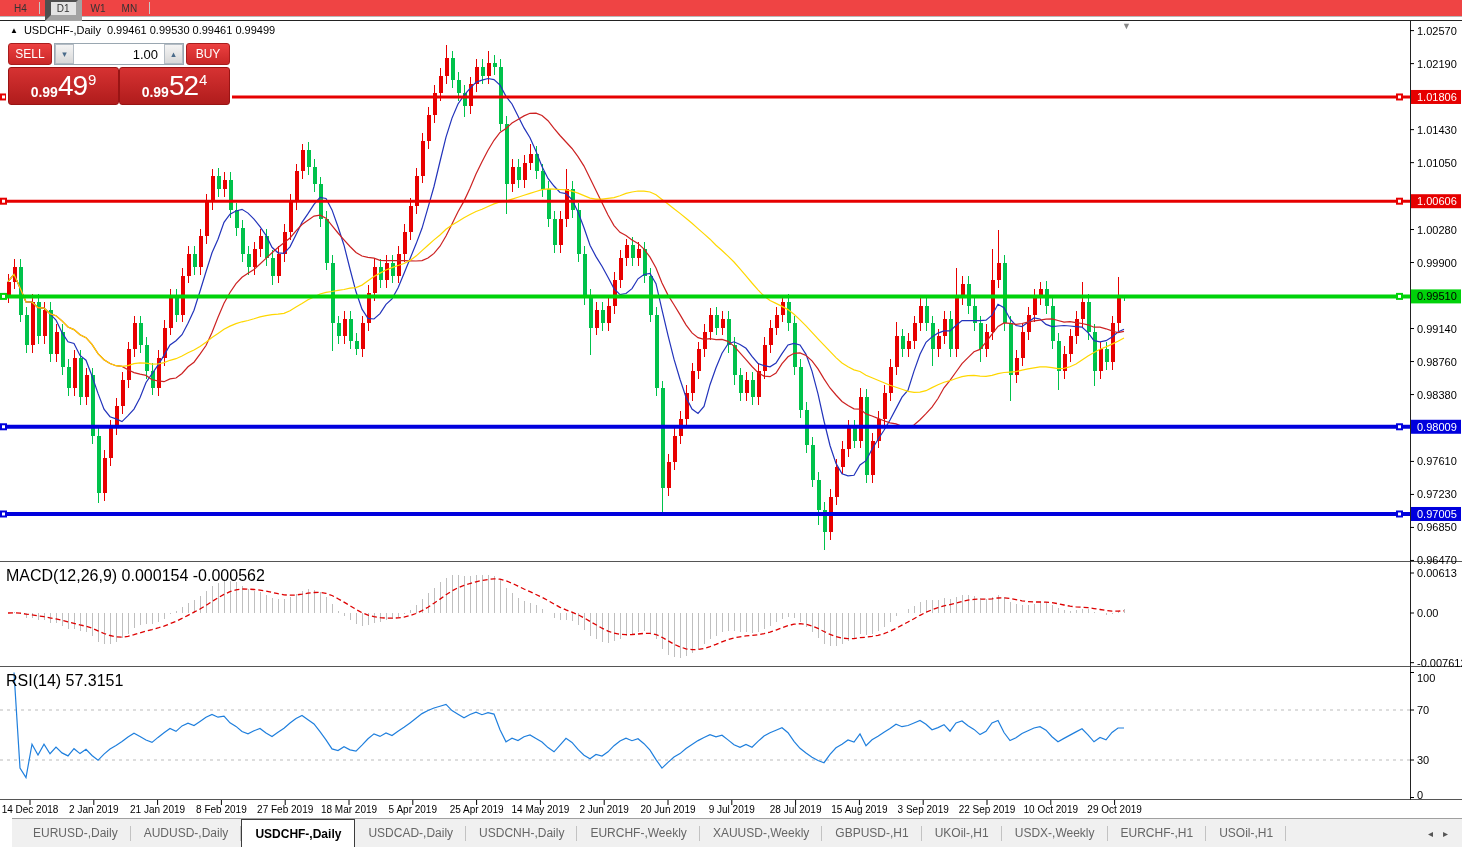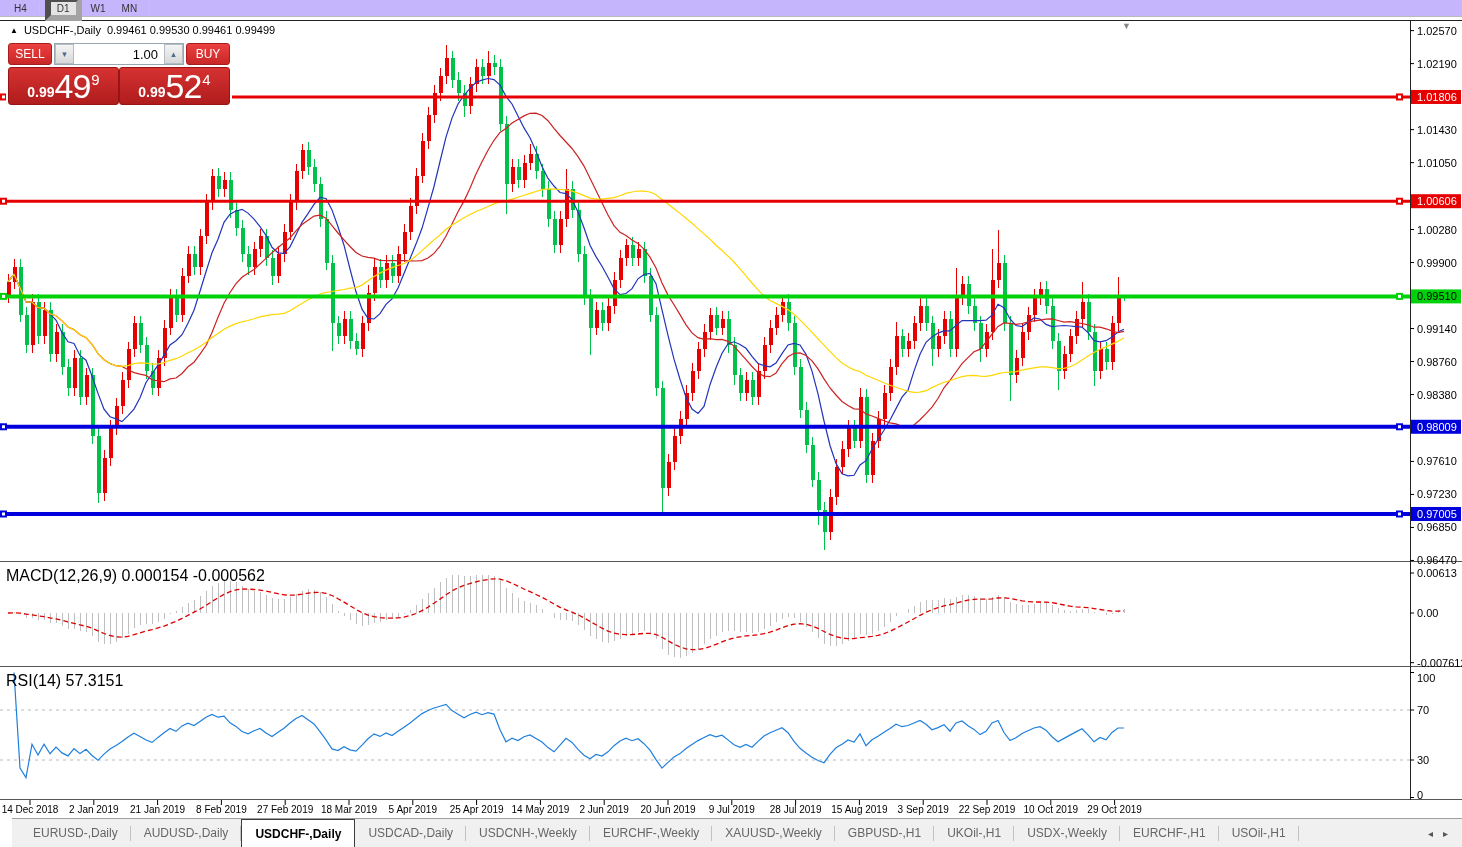--- a/index.html
+++ b/index.html
@@ -3,21 +3,21 @@
 <meta charset="utf-8">
 <style>
   * { margin:0; padding:0; box-sizing:border-box; }
   html,body { width:1462px; height:847px; overflow:hidden; background:#fff;
     font-family:"Liberation Sans", sans-serif; position:relative; }
   #stage { position:absolute; left:0; top:0; width:1462px; height:847px; }
   svg#chart-svg { position:absolute; left:0; top:0; }
 
   
   #toolbar { position:absolute; left:0; top:0; width:1462px; height:17px;
-    background:#c4b5fd; border-bottom:1px solid #b9b9b9; display:flex; align-items:center; padding-left:6px; }
+    background:#ef4444; border-bottom:1px solid #b9b9b9; display:flex; align-items:center; padding-left:6px; }
   .tf-btn { font-size:10px; color:#333; padding:1px 6px; margin:0 1px; border:1px solid transparent; cursor:default; }
   .tf-btn.active { background:#e4e4e4; border:6px solid #a3a3a3; border-style:inset; }
   .tf-sep { width:1px; height:12px; background:#c8c8c8; margin:0 4px; }
 
   
   #chart-title { position:absolute; left:10px; top:24px; font-size:11px; color:#000; display:flex; align-items:center; gap:6px; }
   #chart-title .collapse { font-size:8px; color:#000; }
   #chart-title .sym { }
   #chart-title .ohlc { }
 
@@ -27,21 +27,21 @@
   .tw-btn { width:44px; color:#fff; font-size:12px; display:flex; align-items:center; justify-content:center;
      background:linear-gradient(#ec4040,#c92727); border-radius:3px; border:1px solid #a81d1d; cursor:pointer; }
   #tw-spinner { flex:1; display:flex; border:1px solid #9aa7b1; background:#fff; }
   .spin-btn { width:19px; background:linear-gradient(#f4f4f4,#d8d8d8); border:1px solid #b4bcc4; color:#4a6b8a;
      font-size:9px; display:flex; align-items:center; justify-content:center; cursor:pointer; }
   #vol-value { flex:1; font-size:13px; color:#000; display:flex; align-items:center; justify-content:flex-end; padding-right:6px;padding-left:44px; }
   #tw-row2 { display:flex; margin-top:2px; }
   .price-box { flex:1; height:38px; border-radius:3px; background:linear-gradient(#d63232,#b01c1c);
      border:1px solid #991414; color:#fff; display:flex; align-items:center; justify-content:center; cursor:pointer; }
   .price-box .frac { font-size:14px; font-weight:bold; margin-top:12px; }
-  .price-box .big { font-size:34px; font-weight:400; line-height:36px; letter-spacing:-1px; }
+  .price-box .big { font-size:28px; font-weight:400; line-height:36px; letter-spacing:-1px; }
   .price-box .sup { font-size:15px; margin-bottom:14px; margin-left:1px; }
 
   
   .panel-label { position:absolute; font-size:16px; color:#000; }
   #macd-label { left:6px; top:567px; }
   #rsi-label { left:6px; top:672px; }
 
   
   #tabbar { position:absolute; left:12px; top:818px; width:1462px; height:29px; background:#f0f0f0;
      border-top:1px solid #a0a0a0; display:flex; align-items:stretch; padding-left:8px; }
@@ -1190,21 +1190,21 @@
 
   <div class="panel-label" id="macd-label">MACD(12,26,9) 0.000154 -0.000562</div>
   <div class="panel-label" id="rsi-label">RSI(14) 57.3151</div>
 
   <div id="tabbar">
 
   <div class="tab">EURUSD-,Daily</div>
       <div class="tab">AUDUSD-,Daily</div>
       <div class="tab active">USDCHF-,Daily</div>
       <div class="tab">USDCAD-,Daily</div>
-      <div class="tab">USDCNH-,Weekly</div>
+      <div class="tab">USDCNH-,Daily</div>
       <div class="tab">EURCHF-,Weekly</div>
       <div class="tab">XAUUSD-,Weekly</div>
       <div class="tab">GBPUSD-,H1</div>
       <div class="tab">UKOil-,H1</div>
       <div class="tab">USDX-,Weekly</div>
       <div class="tab">EURCHF-,H1</div>
       <div class="tab">USOil-,H1</div>
       <div id="tab-arrows">
         <span>◂</span>
         <span>▸</span>

